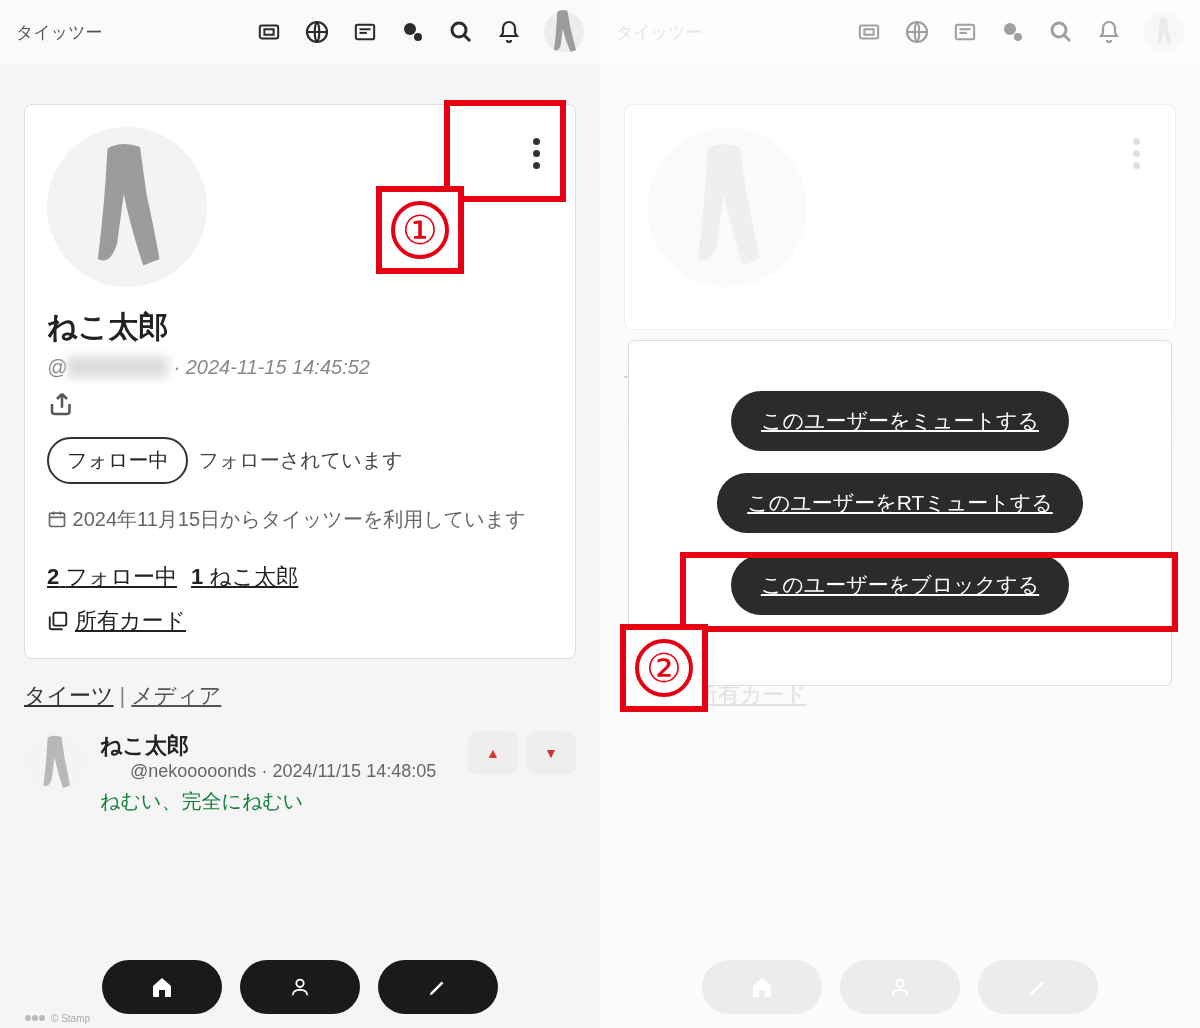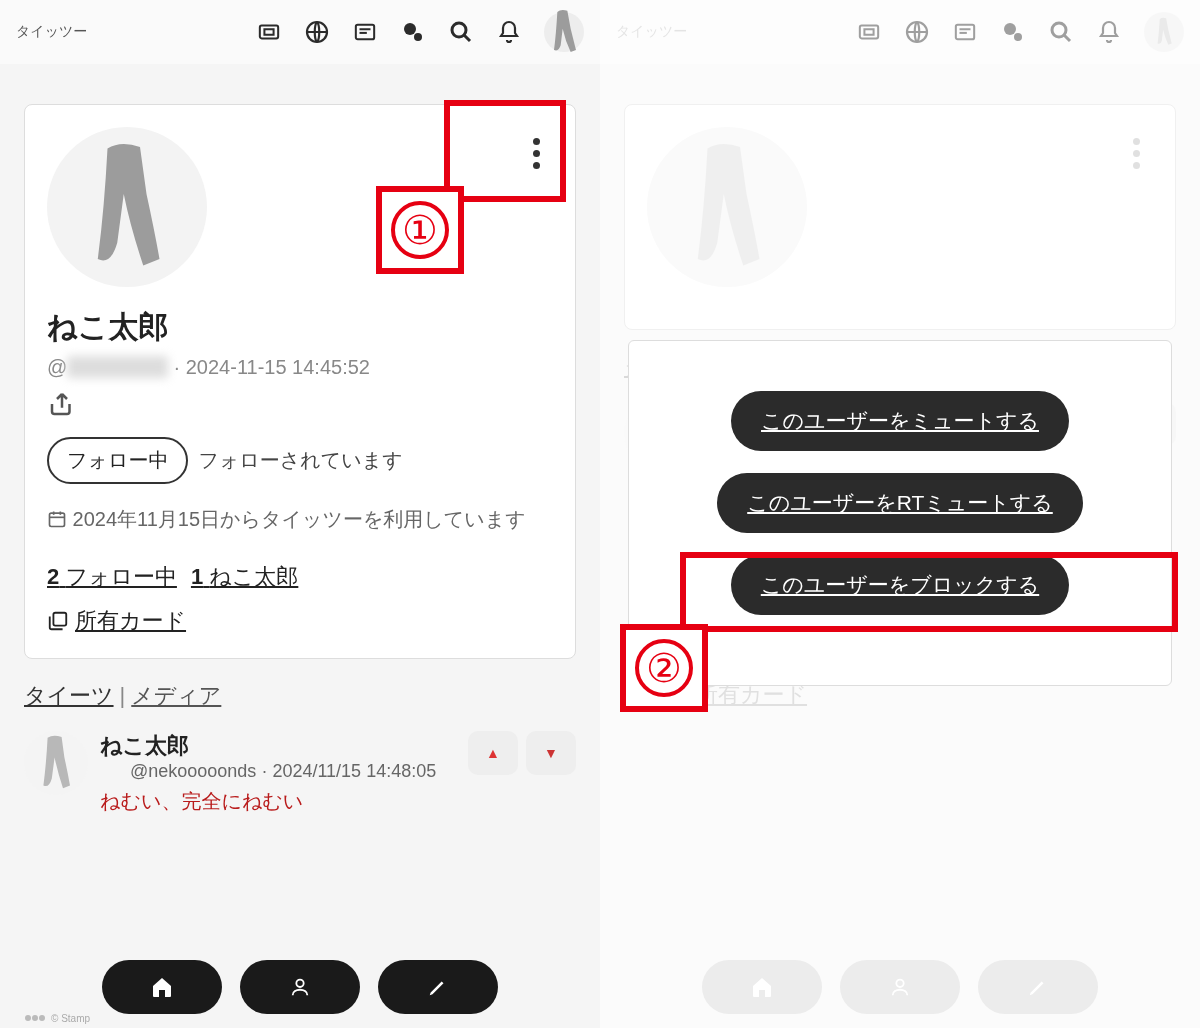--- a/index.html
+++ b/index.html
@@ -30,21 +30,21 @@
     }
     .header {
       height: 64px;
       display: flex;
       align-items: center;
       justify-content: space-between;
       padding: 0 16px;
       background: #fafafa;
     }
     .svc-name {
-      font-size: 14px;
+      font-size: 17px;
       color: #555;
     }
     .header-icons {
       display: flex;
       align-items: center;
       gap: 22px;
     }
     .hicon {
       width: 26px;
       height: 26px;
@@ -90,21 +90,21 @@
       height: 36px;
       display: flex;
       flex-direction: column;
       align-items: center;
       justify-content: center;
       gap: 5px;
       cursor: pointer;
     }
     .more-btn .dot { width: 7px; height: 7px; background: #333; border-radius: 50%; }
     .display-name { font-size: 30px; font-weight: 700; color: #222; margin-bottom: 8px; }
-    .meta-line { font-size: 20px; color: #888; margin-bottom: 10px; }
+    .meta-line { font-size: 20px; color: #888; margin-bottom: 10px; font-style: italic; }
     .meta-line .blur { filter: blur(5px); background:#ddd; color:transparent; border-radius:3px; padding:0 2px;}
     .share-icon { color: #555; margin-bottom: 14px; }
     .follow-row { display: flex; align-items: center; gap: 10px; margin-bottom: 20px; font-size: 20px; color:#444;}
     .follow-pill {
       border: 2px solid #333;
       border-radius: 999px;
       padding: 8px 18px;
       font-size: 20px;
       color: #222;
     }
@@ -123,21 +123,21 @@
       gap: 12px;
     }
     .post-avatar {
       width: 64px; height: 64px; border-radius: 50%; background: #f4f4f4;
       display:flex; align-items:center; justify-content:center;
       flex-shrink:0;
     }
     .post-body { flex:1; }
     .post-name { font-size: 22px; font-weight: 700; color:#222; }
     .post-meta { font-size: 18px; color:#666;margin-left:30px; }
-    .post-text { font-size: 20px; color:#b91c1c; margin-top:6px;}
+    .post-text { font-size: 20px; color:#15803d; margin-top:6px;}
     .vote-stack { display:flex; flex-direction:row; gap:8px; align-items:flex-start;}
     .vote-btn { width:50px; height:44px; border-radius:10px; background:#eee; display:flex; align-items:center; justify-content:center; font-size:14px;}
     .vote-up { color:#d33;}
     .vote-down { color:#c33;}
     .bottom-nav {
       position: absolute;
       bottom: 14px;
       left: 0; right: 0;
       display: flex;
       justify-content: center;

